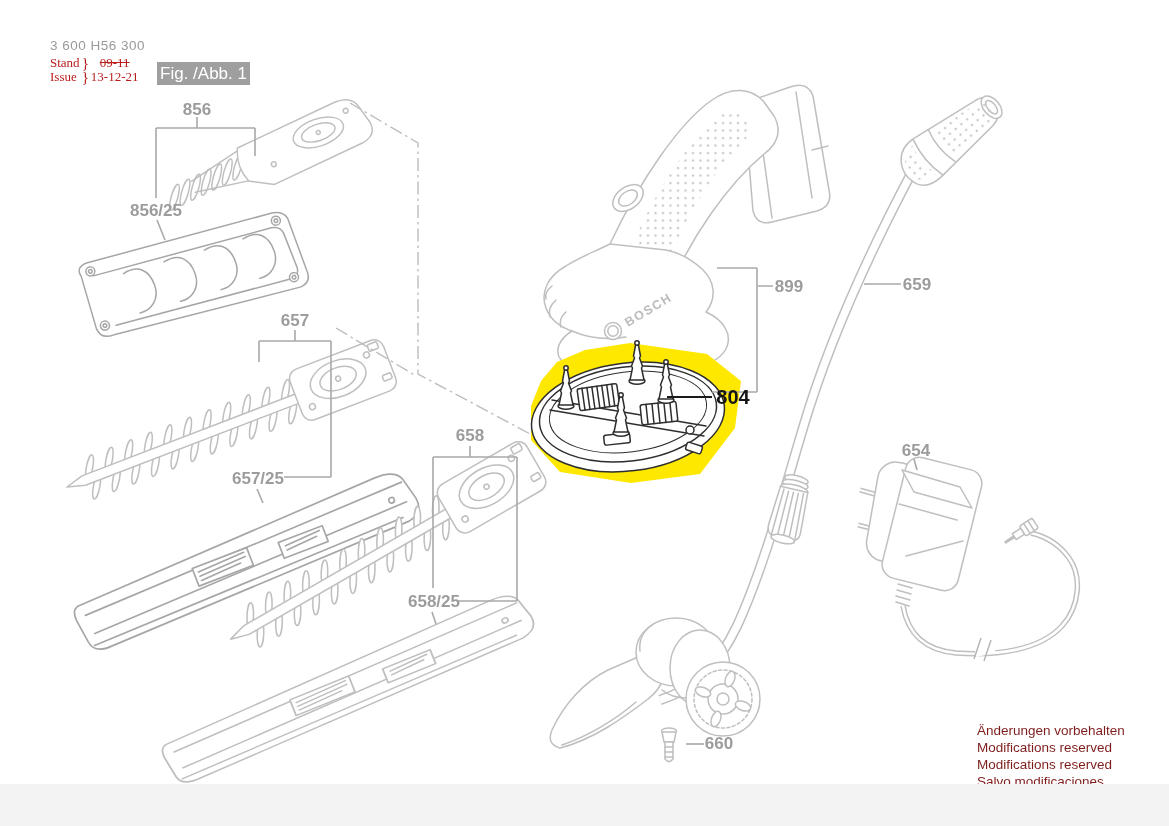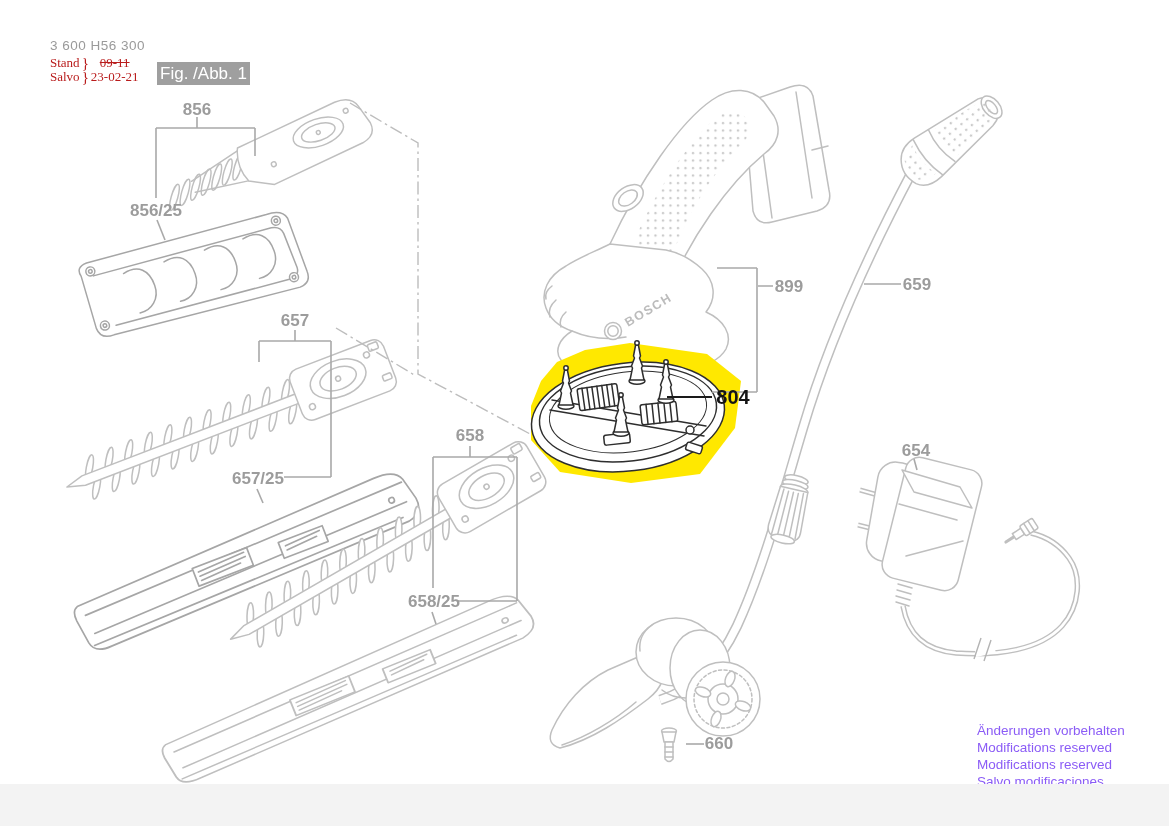--- a/index.html
+++ b/index.html
@@ -6,21 +6,21 @@
   .page{position:relative;width:1169px;height:784px;background:#ffffff;overflow:hidden;
         font-family:"Liberation Sans", sans-serif;}
   .hdr{position:absolute;left:50px;top:38px;color:#9a9a9a;font-size:13.5px;line-height:15px;}
   .hdr .docnum{letter-spacing:.5px;margin-bottom:3px;}
   .hdr table{border-collapse:collapse;font-size:13px;color:#b91c1c;font-family:Liberation Serif, serif;}
   .hdr td{padding:0 2px 0 0;vertical-align:middle;line-height:14px;}
   .brace{font-size:15px;}
   .old{text-decoration:line-through;text-align:center;}
   .figbox{position:absolute;left:157px;top:62px;width:93px;height:23px;background:#9f9f9f;
           color:#ffffff;font-size:17px;font-weight:normal;line-height:23px;text-align:center;}
-  .footer{position:absolute;left:977px;top:722px;color:#8b5cf6;font-size:13.5px;line-height:17px;}
+  .footer{position:absolute;left:977px;top:722px;color:#7f1d1d;font-size:13.5px;line-height:17px;}
   svg text.plbl{font-family:"Liberation Sans",sans-serif;font-size:17px;font-weight:bold;fill:#9c9c9c;}
   svg text.sel{font-family:"Liberation Sans",sans-serif;font-size:20px;font-weight:bold;fill:#141414;}
   svg text.brand{font-family:"Liberation Sans",sans-serif;font-size:12.5px;font-weight:bold;
                  letter-spacing:1.5px;fill:#bcbcbc;}
   .ln{stroke:#bfbfbf;fill:#ffffff;stroke-width:1.5;stroke-linejoin:round;stroke-linecap:round;}
   .lnd{stroke:#a6a6a6;fill:#ffffff;stroke-width:1.5;stroke-linejoin:round;stroke-linecap:round;}
   .nofill{fill:none;}
   .lead{stroke:#a9a9a9;stroke-width:1.6;fill:none;}
   .dash{stroke:#bdbdbd;stroke-width:1.4;fill:none;stroke-dasharray:13 4 2.5 4;}
   .sel-ln{stroke:#2e2e2e;fill:#ffffff;stroke-width:1.5;stroke-linejoin:round;stroke-linecap:round;}
@@ -33,23 +33,23 @@
   <div class="hdr">
     <div class="docnum">3 600 H56 300</div>
     <table>
       <tbody>
           <tr>
         <td>Stand</td>
         <td class="brace">}</td>
         <td class="old">09-11</td>
       </tr>
       <tr>
-        <td>Salvo</td>
+        <td>Issue</td>
         <td class="brace">}</td>
-        <td>23-02-21</td>
+        <td>13-12-21</td>
       </tr>
     </tbody>
       </table>
   </div>
   <div class="figbox">Fig. /Abb. 1</div>
 
   <svg width="1169" height="826" viewBox="0 0 1169 826" style="position:absolute;left:0;top:0">
     <defs>
       <pattern id="dots" width="7.5" height="7.5" patternUnits="userSpaceOnUse">
         <circle cx="3" cy="3" r="1.15" fill="#c6c6c6"></circle>

